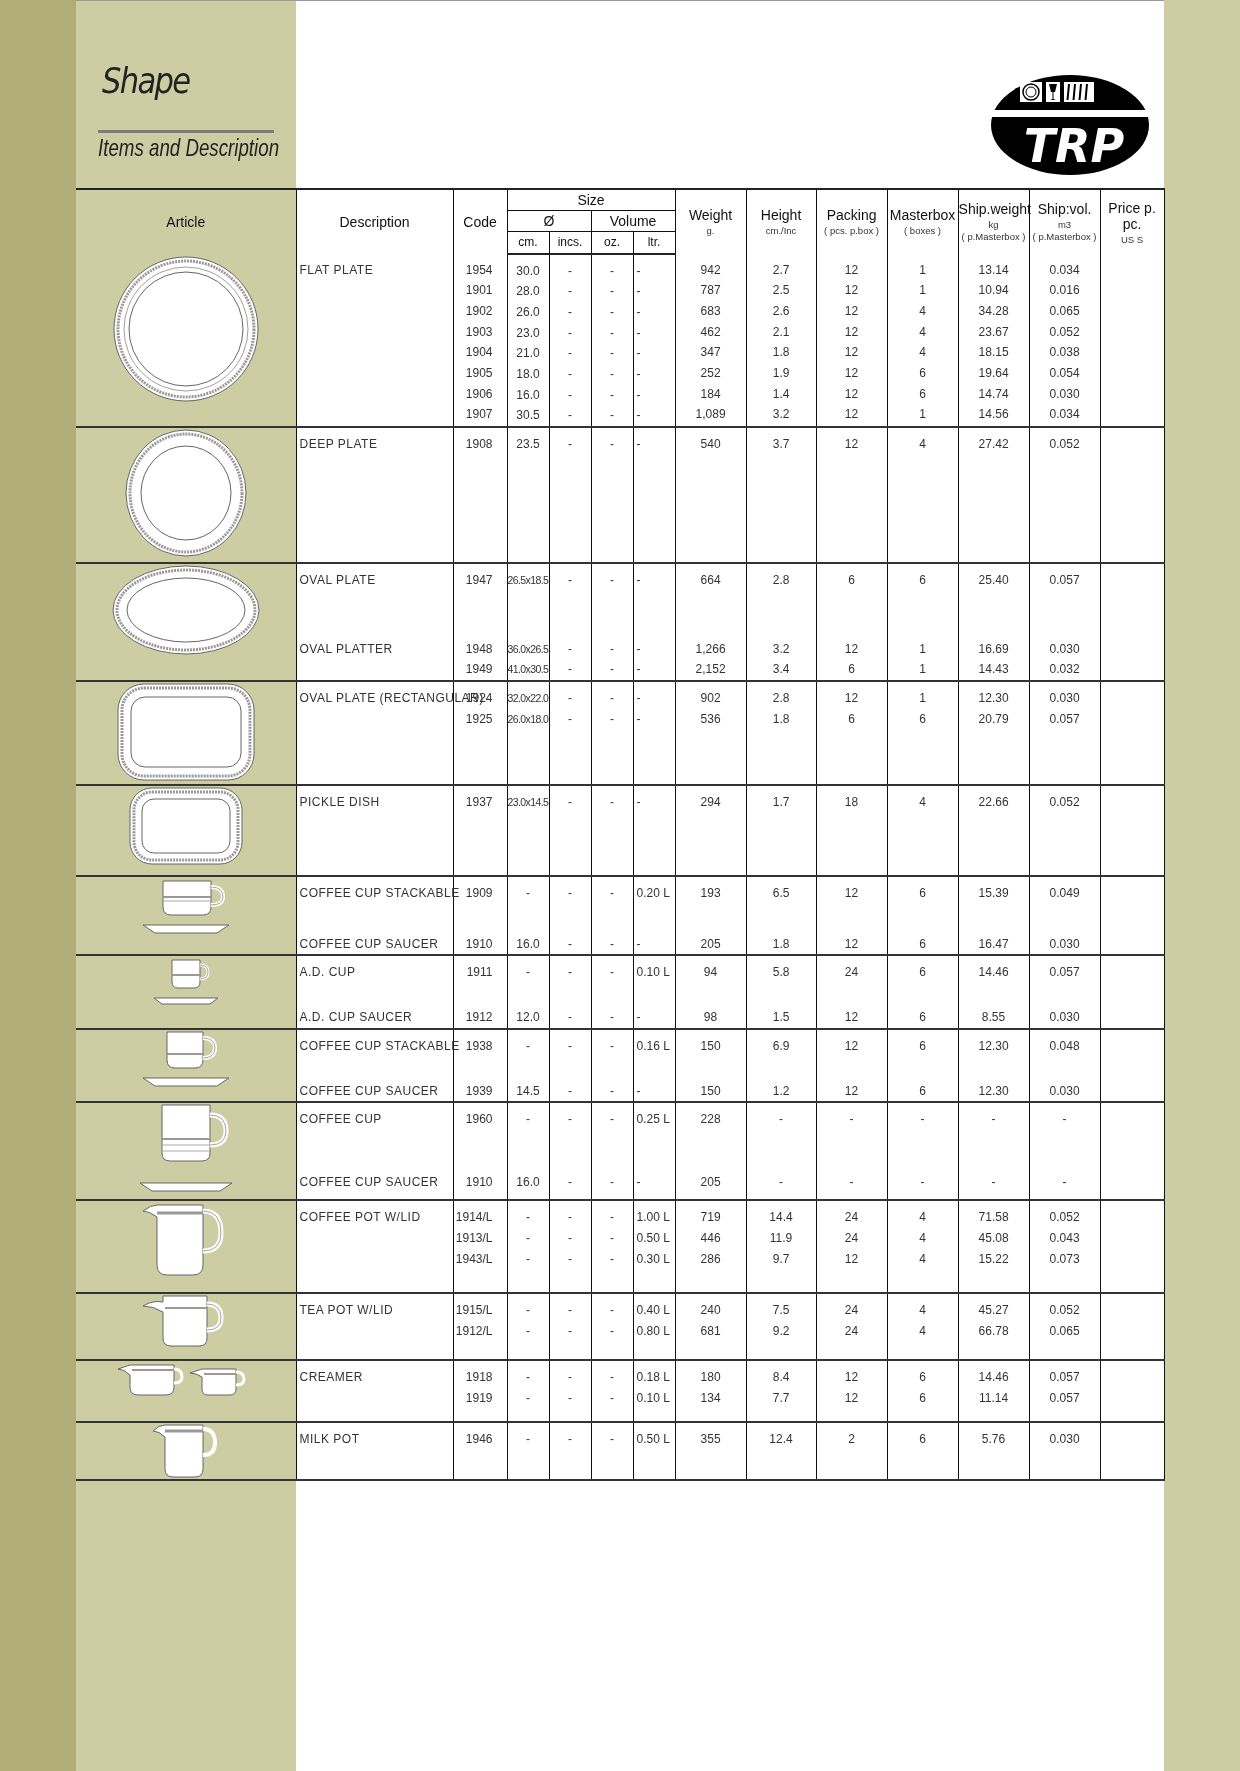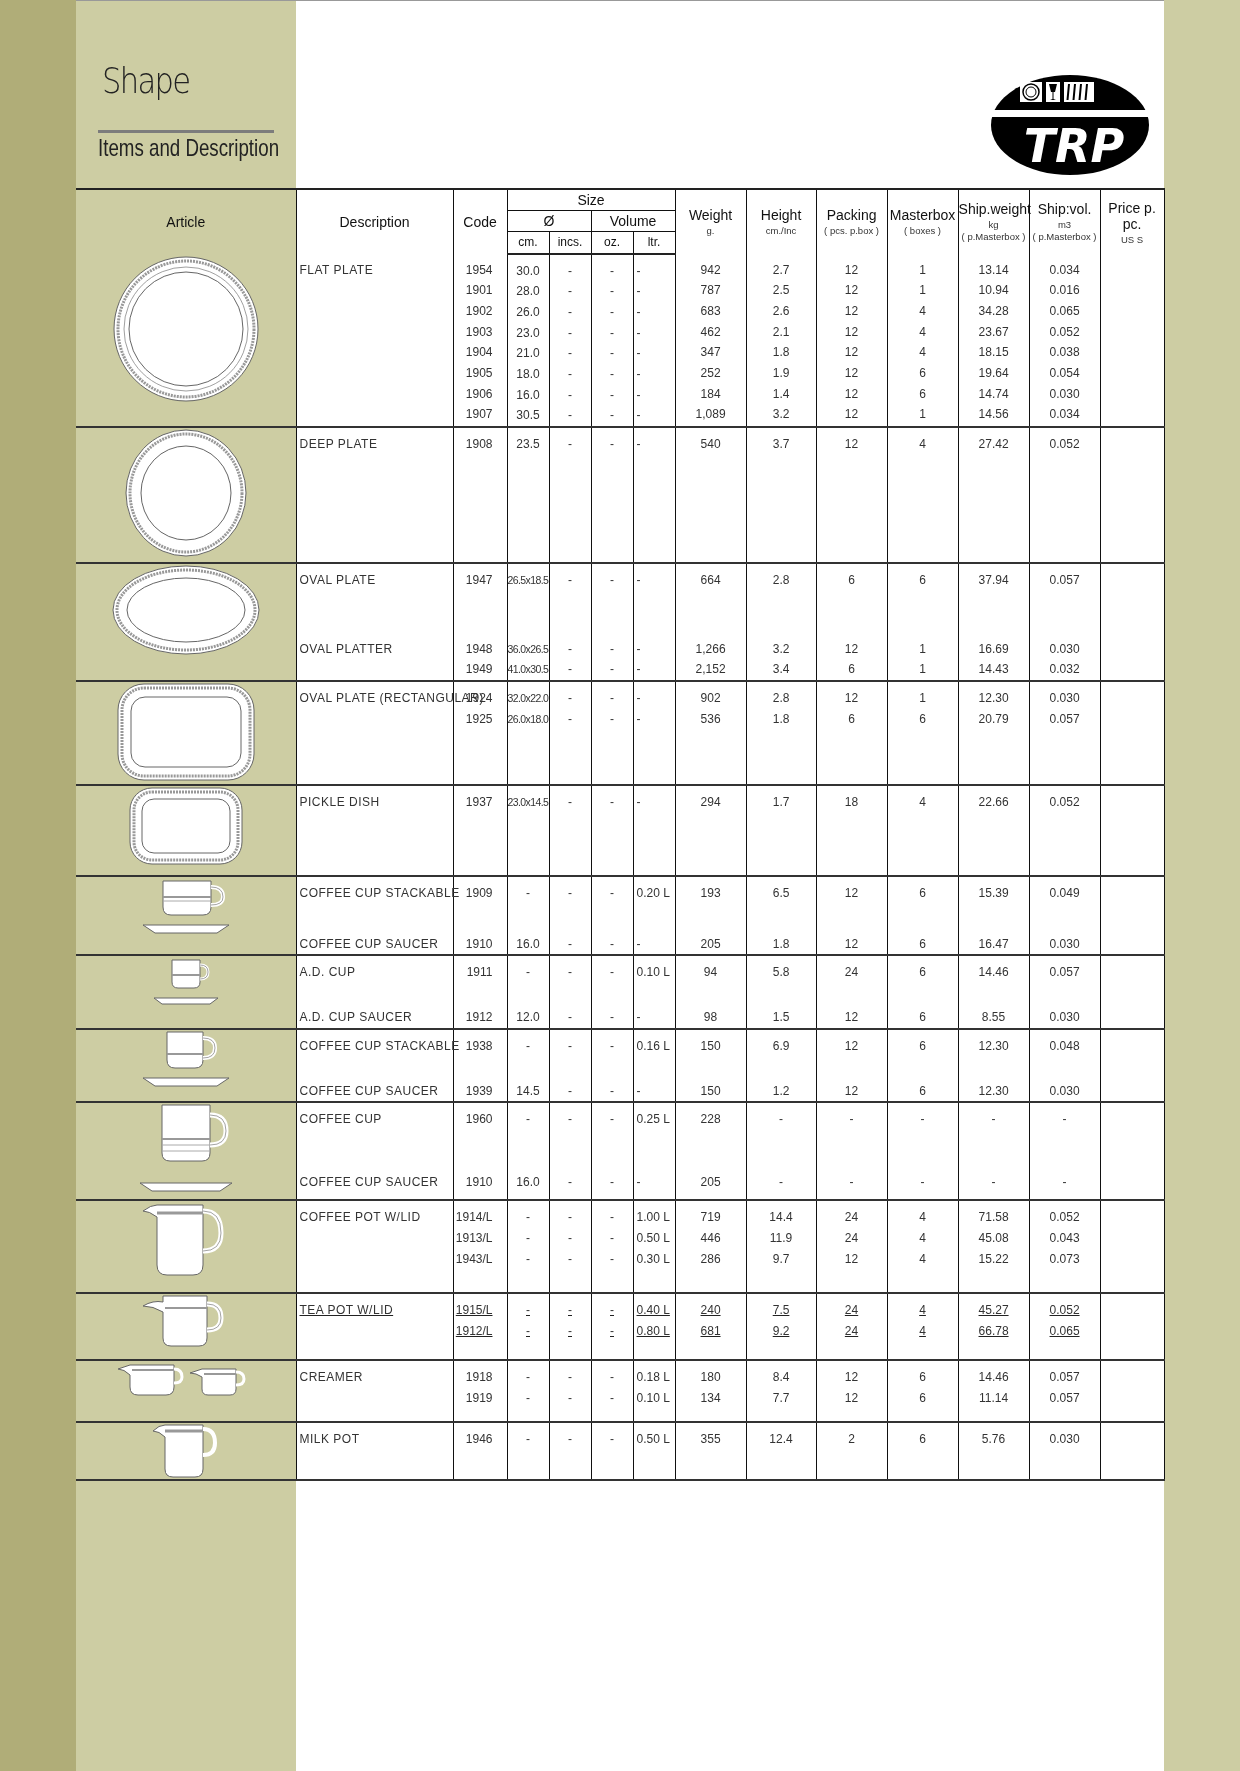--- a/index.html
+++ b/index.html
@@ -2,21 +2,21 @@
 <html><head>
 <meta charset="utf-8">
 <style>
   html,body{margin:0;padding:0;}
   body{width:1240px;height:1771px;position:relative;background:#fff;font-family:"Liberation Sans",sans-serif;color:#222;overflow:hidden;}
   .band-dark{position:absolute;left:0;top:0;width:76px;height:1771px;background:#b0ad78;}
   .band-art{position:absolute;left:76px;top:0;width:220px;height:1771px;background:#cdcda3;}
   .band-right{position:absolute;left:1164px;top:0;width:76px;height:1771px;background:#cdcda3;}
   .topline{position:absolute;left:76px;top:0;width:1088px;height:1px;background:#999;}
 
-  .title-block{position:absolute;left:98px;top:42px;width:200px;height:120px;}
+  .title-block{position:absolute;left:98px;top:42px;width:200px;height:120px;font-style:italic;}
   .shape-word{position:absolute;left:4px;top:18px;font-family:"DejaVu Sans",sans-serif;font-weight:200;font-size:36px;letter-spacing:-2px;color:#222;transform:scaleX(0.85);transform-origin:left top;}
   .shape-num{position:absolute;left:86px;top:-8px;font-family:"DejaVu Sans",sans-serif;font-weight:100;font-size:92px;letter-spacing:-6px;color:#222;line-height:1;}
   .title-rule{position:absolute;left:0;top:88px;width:176px;height:3px;background:#7c7c7c;}
   .subtitle{position:absolute;left:0;top:92px;font-size:24px;color:#222;transform:scaleX(0.78);transform-origin:left top;white-space:nowrap;}
 
   .logo{position:absolute;left:990px;top:74px;width:160px;height:102px;}
 
   table.cat{position:absolute;left:76px;top:188px;width:1088px;border-collapse:collapse;table-layout:fixed;}
   table.cat th, table.cat td{border-left:1px solid #111;border-right:1px solid #111;padding:0;font-weight:normal;}
   table.cat th{text-align:center;vertical-align:middle;font-size:14px;color:#111;}
@@ -432,21 +432,21 @@
         <td>
           <div class="lines">
             <div class="ln">6</div>
             <div class="sp" style="height: 48px;"></div>
             <div class="ln">1</div>
             <div class="ln">1</div>
           </div>
         </td>
         <td>
           <div class="lines">
-            <div class="ln">37.94</div>
+            <div class="ln">25.40</div>
             <div class="sp" style="height: 48px;"></div>
             <div class="ln">16.69</div>
             <div class="ln">14.43</div>
           </div>
         </td>
         <td>
           <div class="lines">
             <div class="ln">0.057</div>
             <div class="sp" style="height: 48px;"></div>
             <div class="ln">0.030</div>
@@ -1128,21 +1128,21 @@
           </div>
         </td>
         <td>
           <div class="lines">
             <div class="ln"></div>
             <div class="ln"></div>
             <div class="ln"></div>
           </div>
         </td>
       </tr>
-      <tr class="group" style="height: 67px; text-decoration: underline;">
+      <tr class="group" style="height: 67px;">
         <td class="art-c">
           <svg width="90" height="56" viewBox="0 0 90 56" class="art">
             <path d="M22 2 H66 V44 Q66 52 58 52 H30 Q22 52 22 44 V18 Q12 12 2 12 Q12 6 22 8 Z" fill="#fff" stroke="#666"></path>
             <path d="M66 10 Q80 10 80 24 Q80 36 66 36" fill="none" stroke="#fff" stroke-width="5"></path>
             <path d="M66 10 Q80 10 80 24 Q80 36 66 36" fill="none" stroke="#666" stroke-width="0.6"></path>
             <line x1="24" y1="14" x2="66" y2="14" stroke="#999" stroke-width="2"></line>
           </svg>
         </td>
         <td class="desc-c">
           <div class="lines">

